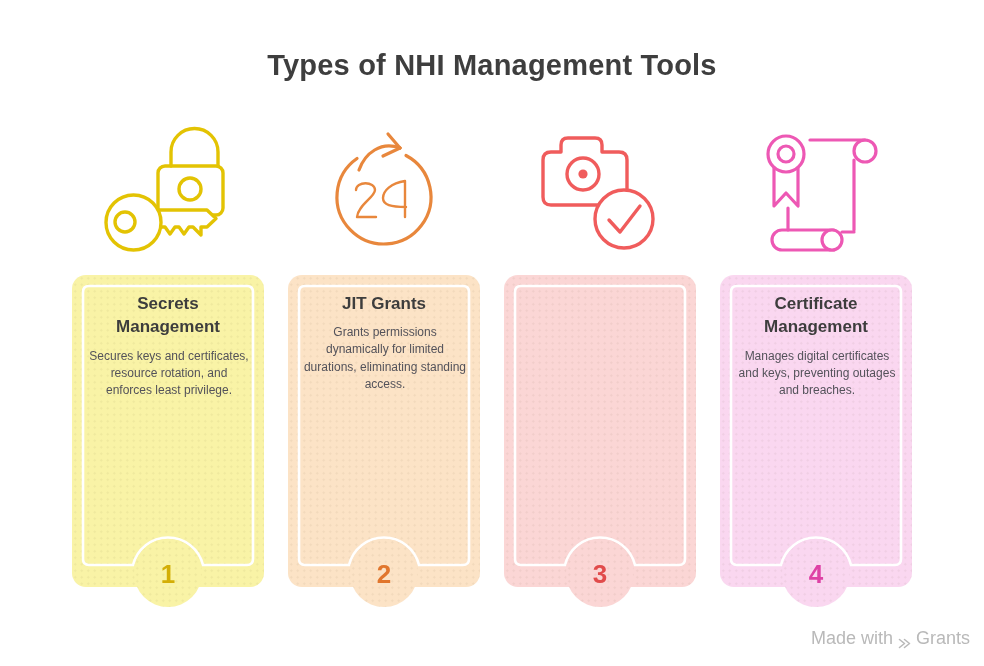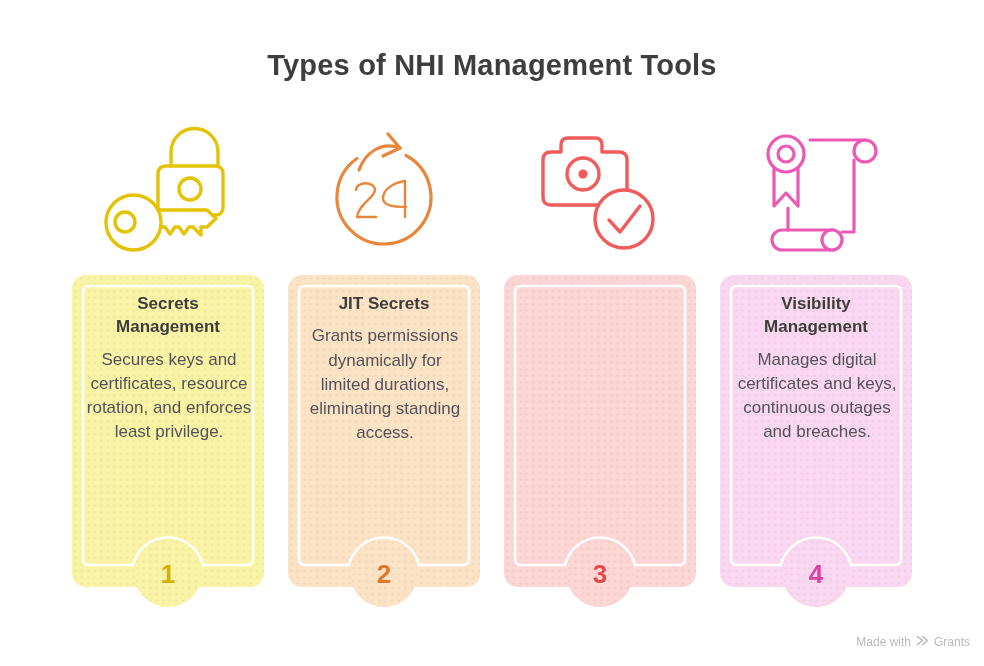--- a/index.html
+++ b/index.html
@@ -19,32 +19,32 @@
     position:relative;width:192px;height:312px;border-radius:14px;
     background-image:radial-gradient(rgba(60,40,0,0.055) 1.1px, rgba(0,0,0,0) 1.3px);
     background-size:6.5px 6.5px;
   }
   .card-border{position:absolute;left:0;top:0;pointer-events:none;}
   .card-content{position:relative;padding:17px 14px 0;text-align:center;}
   .card-title{
     width:158px;margin:0 auto;font-size:17px;font-weight:700;color:#3d3d3d;line-height:1.38;
   }
   .card-body{
-    width:166px;margin:9px auto 0;font-size:17px;color:#53525a;line-height:1.42;
+    width:166px;margin:9px auto 0;font-size:12px;color:#53525a;line-height:1.42;
   }
   .num-circle{
     position:absolute;left:50%;bottom:-20px;margin-left:-34px;width:68px;height:68px;
     border-radius:50%;text-align:center;line-height:70px;
     background-image:radial-gradient(rgba(60,40,0,0.055) 1.1px, rgba(0,0,0,0) 1.3px);
     background-size:6.5px 6.5px;
     font-size:26px;font-weight:700;
   }
   .footer{
-    position:absolute;right:14px;bottom:17px;display:flex;align-items:flex-start;gap:5px;
-    font-size:12px;color:#b9b9b9;
+    position:absolute;right:14px;bottom:17px;display:flex;align-items:flex-end;gap:5px;
+    font-size:18px;color:#b9b9b9;
   }
   .icon{display:block;}
 </style>
 </head>
 <body>
 
 <div class="stage">
 
   <div class="main-title">Types of NHI Management Tools</div>
 
@@ -119,21 +119,21 @@
       <div class="num-circle" style="background-color: rgb(249, 243, 166);">
         <span style="color: rgb(211, 174, 6);">1</span>
       </div>
     </div>
 
     <div class="card" style="background-color: rgb(252, 227, 198);">
       <svg class="card-border" width="192" height="312" viewBox="0 0 192 312">
         <path d="M 17 11 H 175 Q 181 11 181 17 V 284 Q 181 290 175 290 H 131 A 36 36 0 0 0 61 290 H 17 Q 11 290 11 284 V 17 Q 11 11 17 11 Z" fill="none" stroke="#ffffff" stroke-width="2.6"></path>
       </svg>
       <div class="card-content">
-        <div class="card-title">JIT Secrets</div>
+        <div class="card-title">JIT Grants</div>
         <div class="card-body">Grants permissions dynamically for limited durations, eliminating standing access.</div>
       </div>
       <div class="num-circle" style="background-color: rgb(252, 227, 198);">
         <span style="color: rgb(225, 118, 45);">2</span>
       </div>
     </div>
 
     <div class="card" style="background-color: rgb(251, 214, 213);">
       <svg class="card-border" width="192" height="312" viewBox="0 0 192 312">
         <path d="M 17 11 H 175 Q 181 11 181 17 V 284 Q 181 290 175 290 H 131 A 36 36 0 0 0 61 290 H 17 Q 11 290 11 284 V 17 Q 11 11 17 11 Z" fill="none" stroke="#ffffff" stroke-width="2.6"></path>
@@ -141,22 +141,22 @@
       <div class="num-circle" style="background-color: rgb(251, 214, 213);">
         <span style="color: rgb(225, 75, 75);">3</span>
       </div>
     </div>
 
     <div class="card" style="background-color: rgb(250, 215, 240);">
       <svg class="card-border" width="192" height="312" viewBox="0 0 192 312">
         <path d="M 17 11 H 175 Q 181 11 181 17 V 284 Q 181 290 175 290 H 131 A 36 36 0 0 0 61 290 H 17 Q 11 290 11 284 V 17 Q 11 11 17 11 Z" fill="none" stroke="#ffffff" stroke-width="2.6"></path>
       </svg>
       <div class="card-content">
-        <div class="card-title">Visibility Management</div>
-        <div class="card-body">Manages digital certificates and keys, continuous outages and breaches.</div>
+        <div class="card-title">Certificate Management</div>
+        <div class="card-body">Manages digital certificates and keys, preventing outages and breaches.</div>
       </div>
       <div class="num-circle" style="background-color: rgb(250, 215, 240);">
         <span style="color: rgb(222, 65, 165);">4</span>
       </div>
     </div>
   </div>
 
   <div class="footer">
     <span>Made with</span>
     <svg width="13" height="11" viewBox="0 0 13 11">

